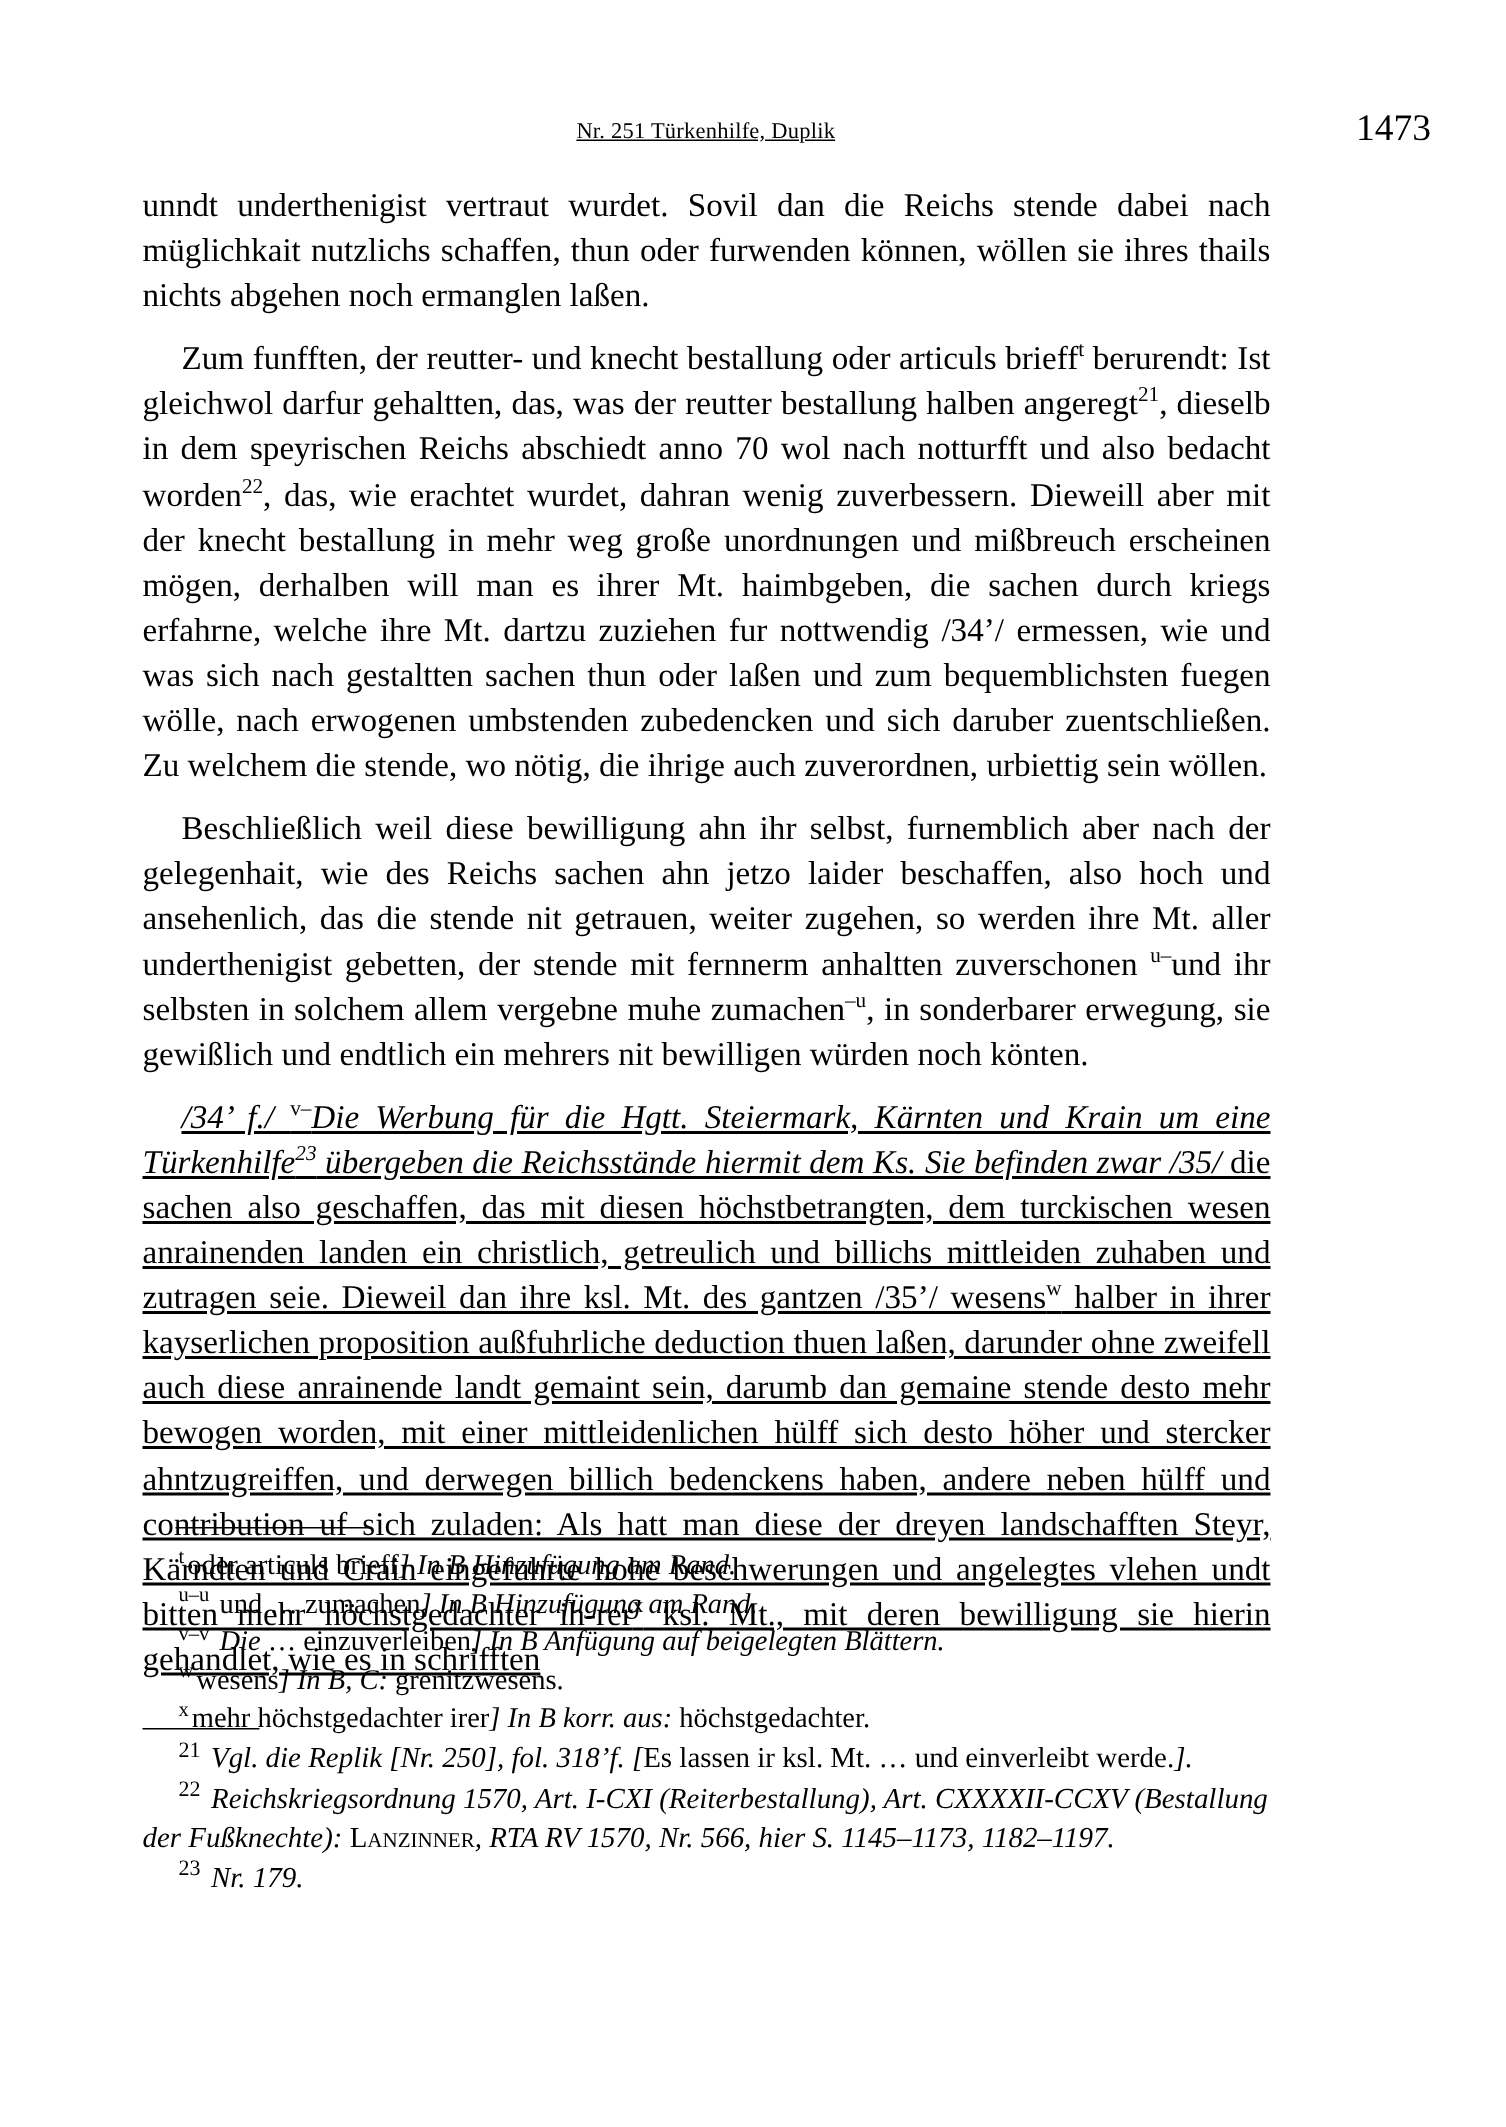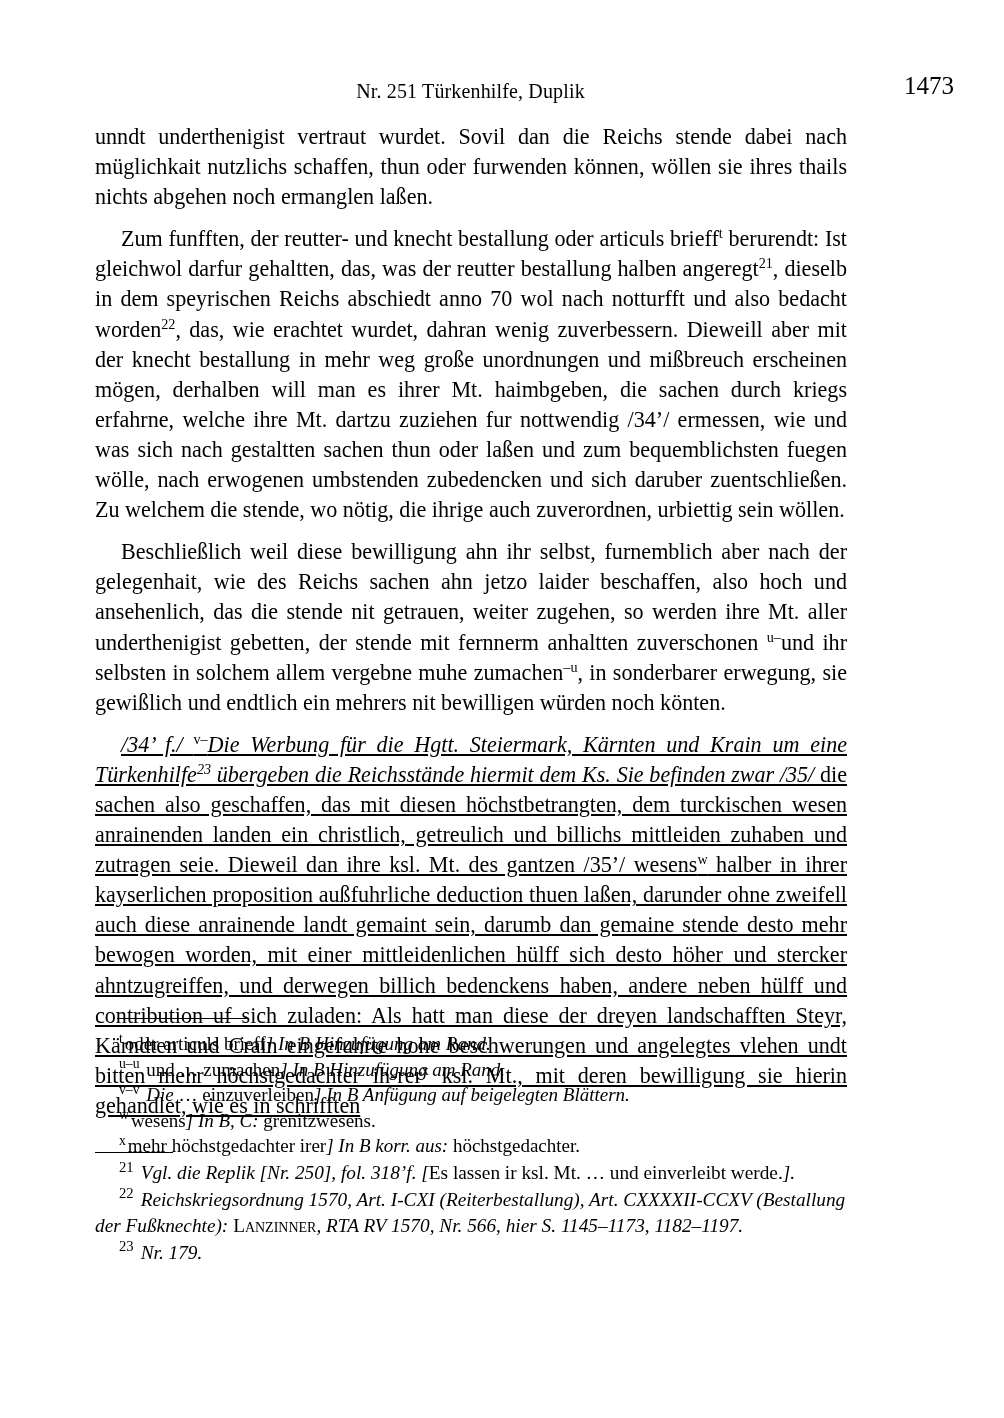--- a/index.html
+++ b/index.html
@@ -20,22 +20,23 @@
   
   .running-head {
     position: absolute;
     left: 95px;
     right: 158px;
     top: 80px;
     height: 28px;
     display: flex;
     align-items: baseline;
     justify-content: center;
-    font-size: 20px;
+    font-size: 15px;
     letter-spacing: 0.15px;
+    text-decoration: underline;
   }
   .folio {
     position: absolute;
     right: 0;
     top: 72px;
     width: 158px;
     text-align: right;
     padding-right: 50px;
     font-size: 25px;
     box-sizing: border-box;

